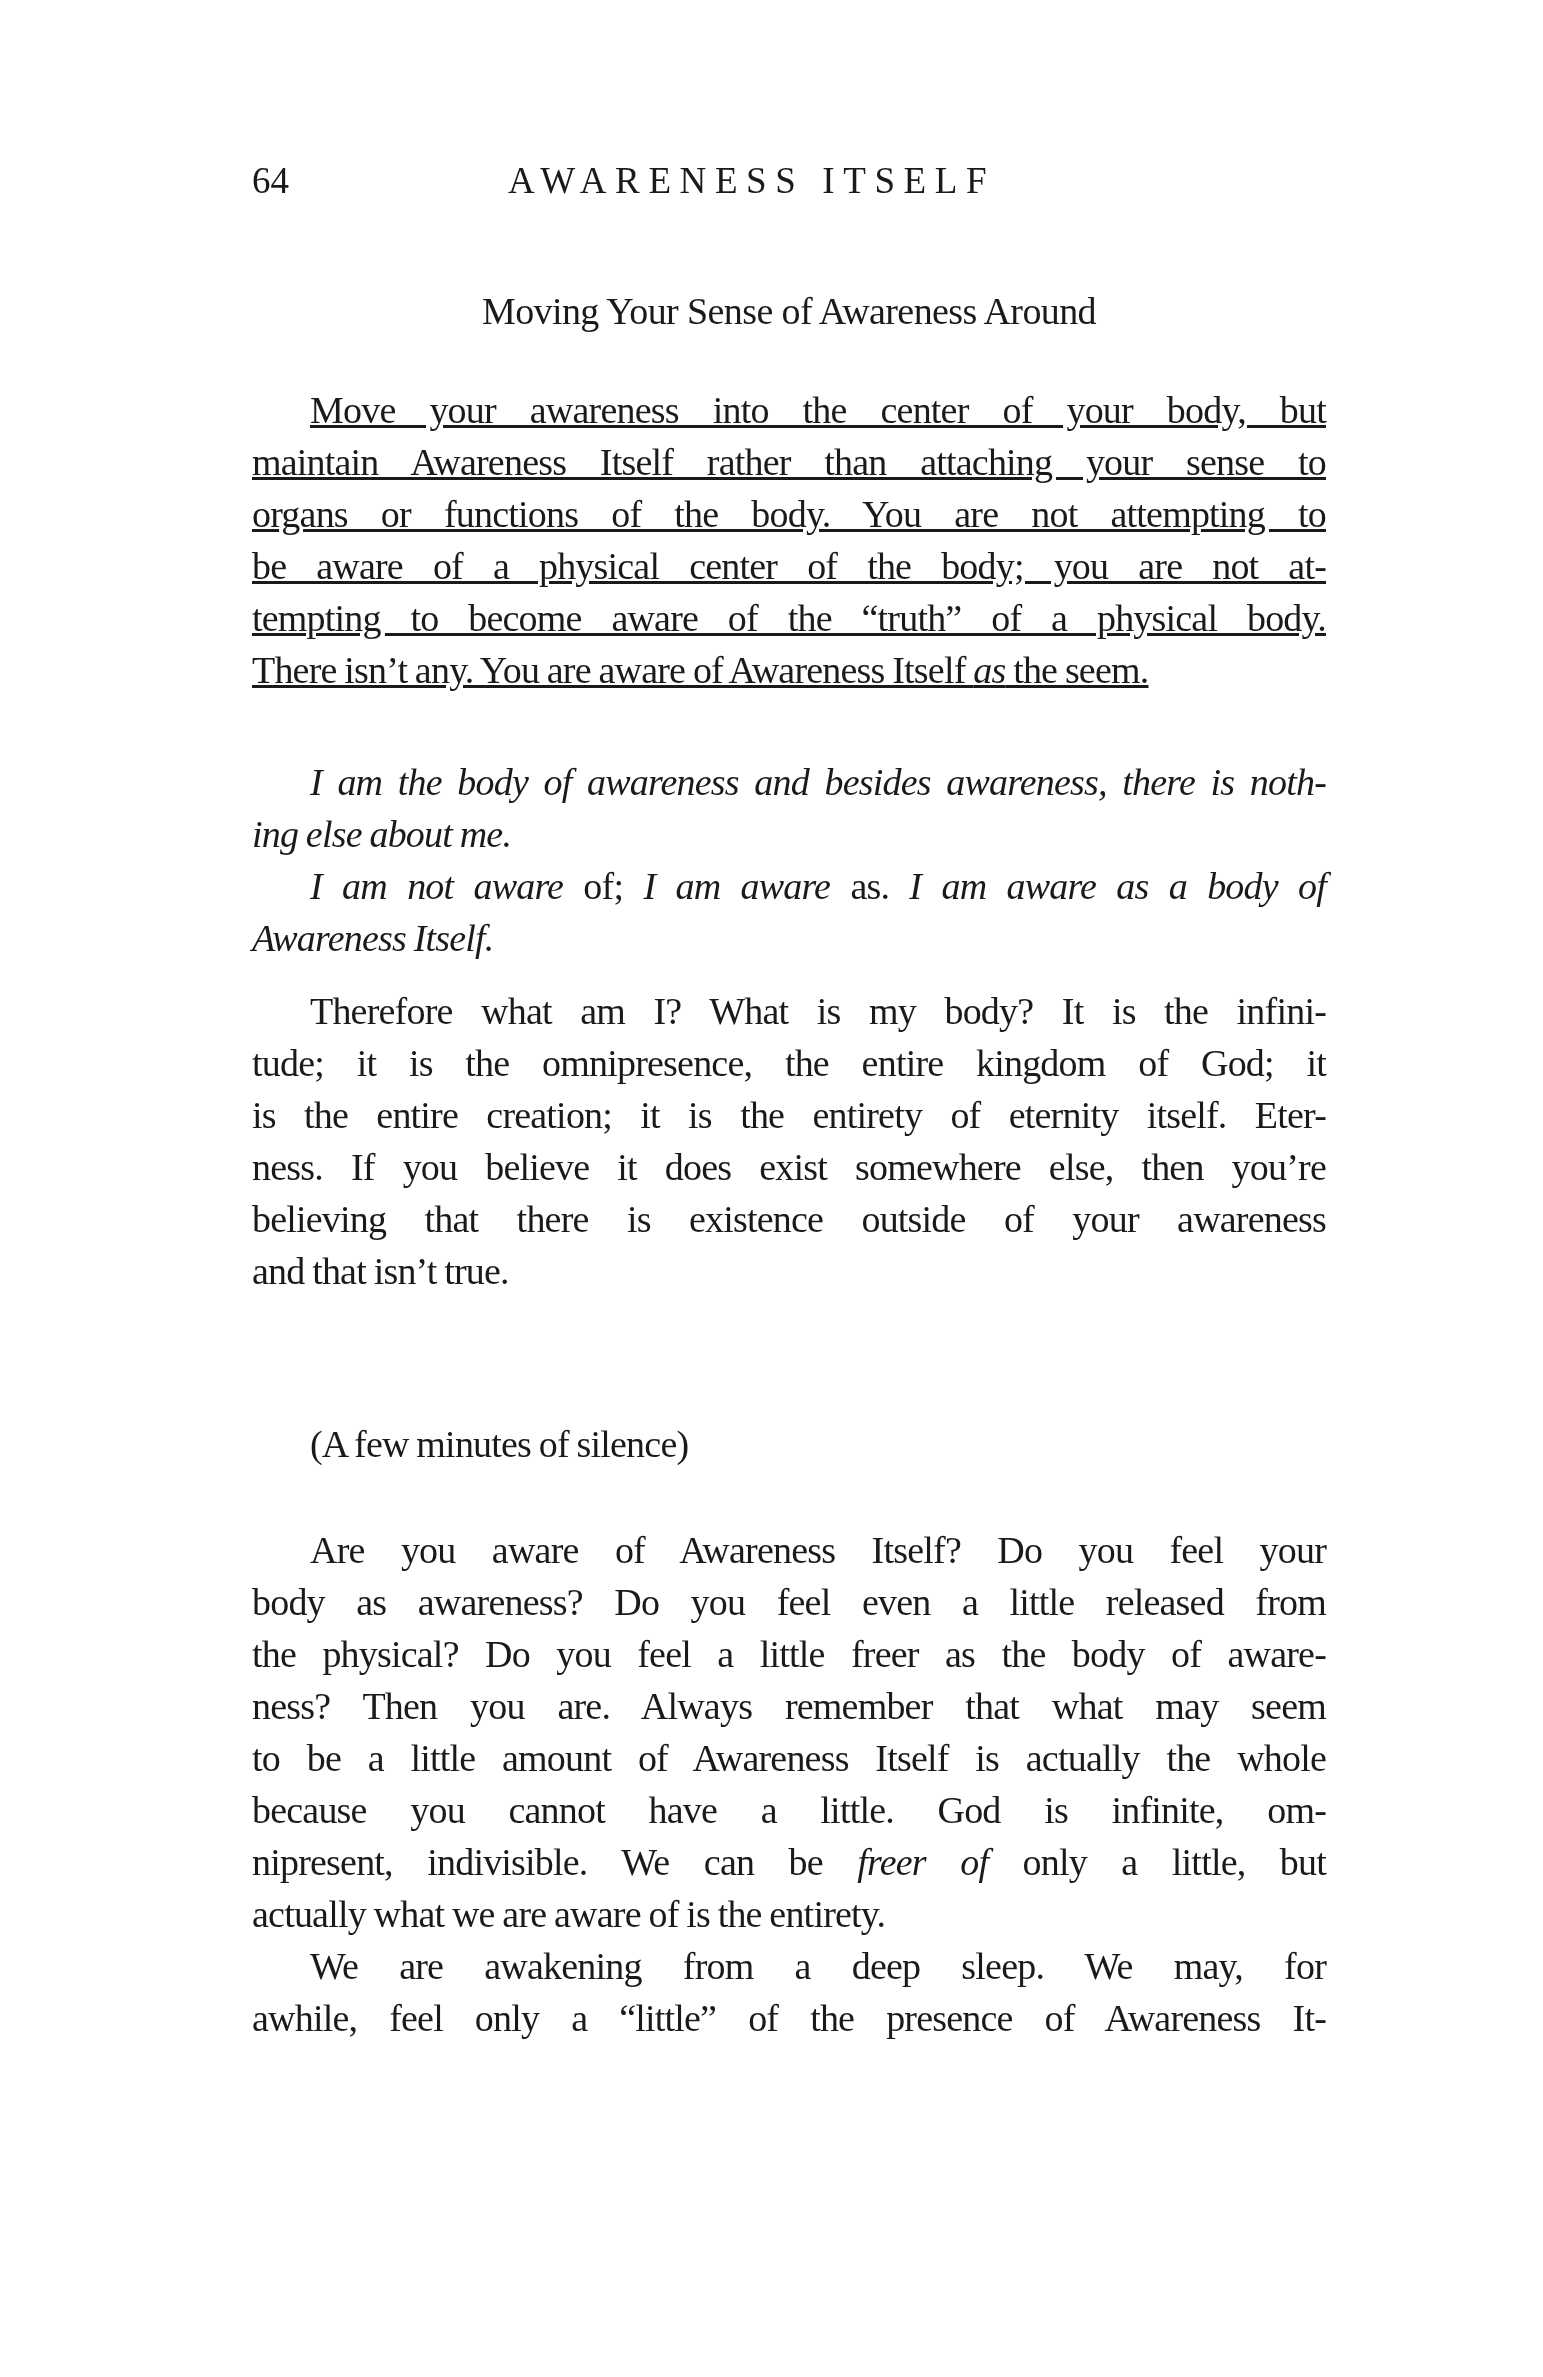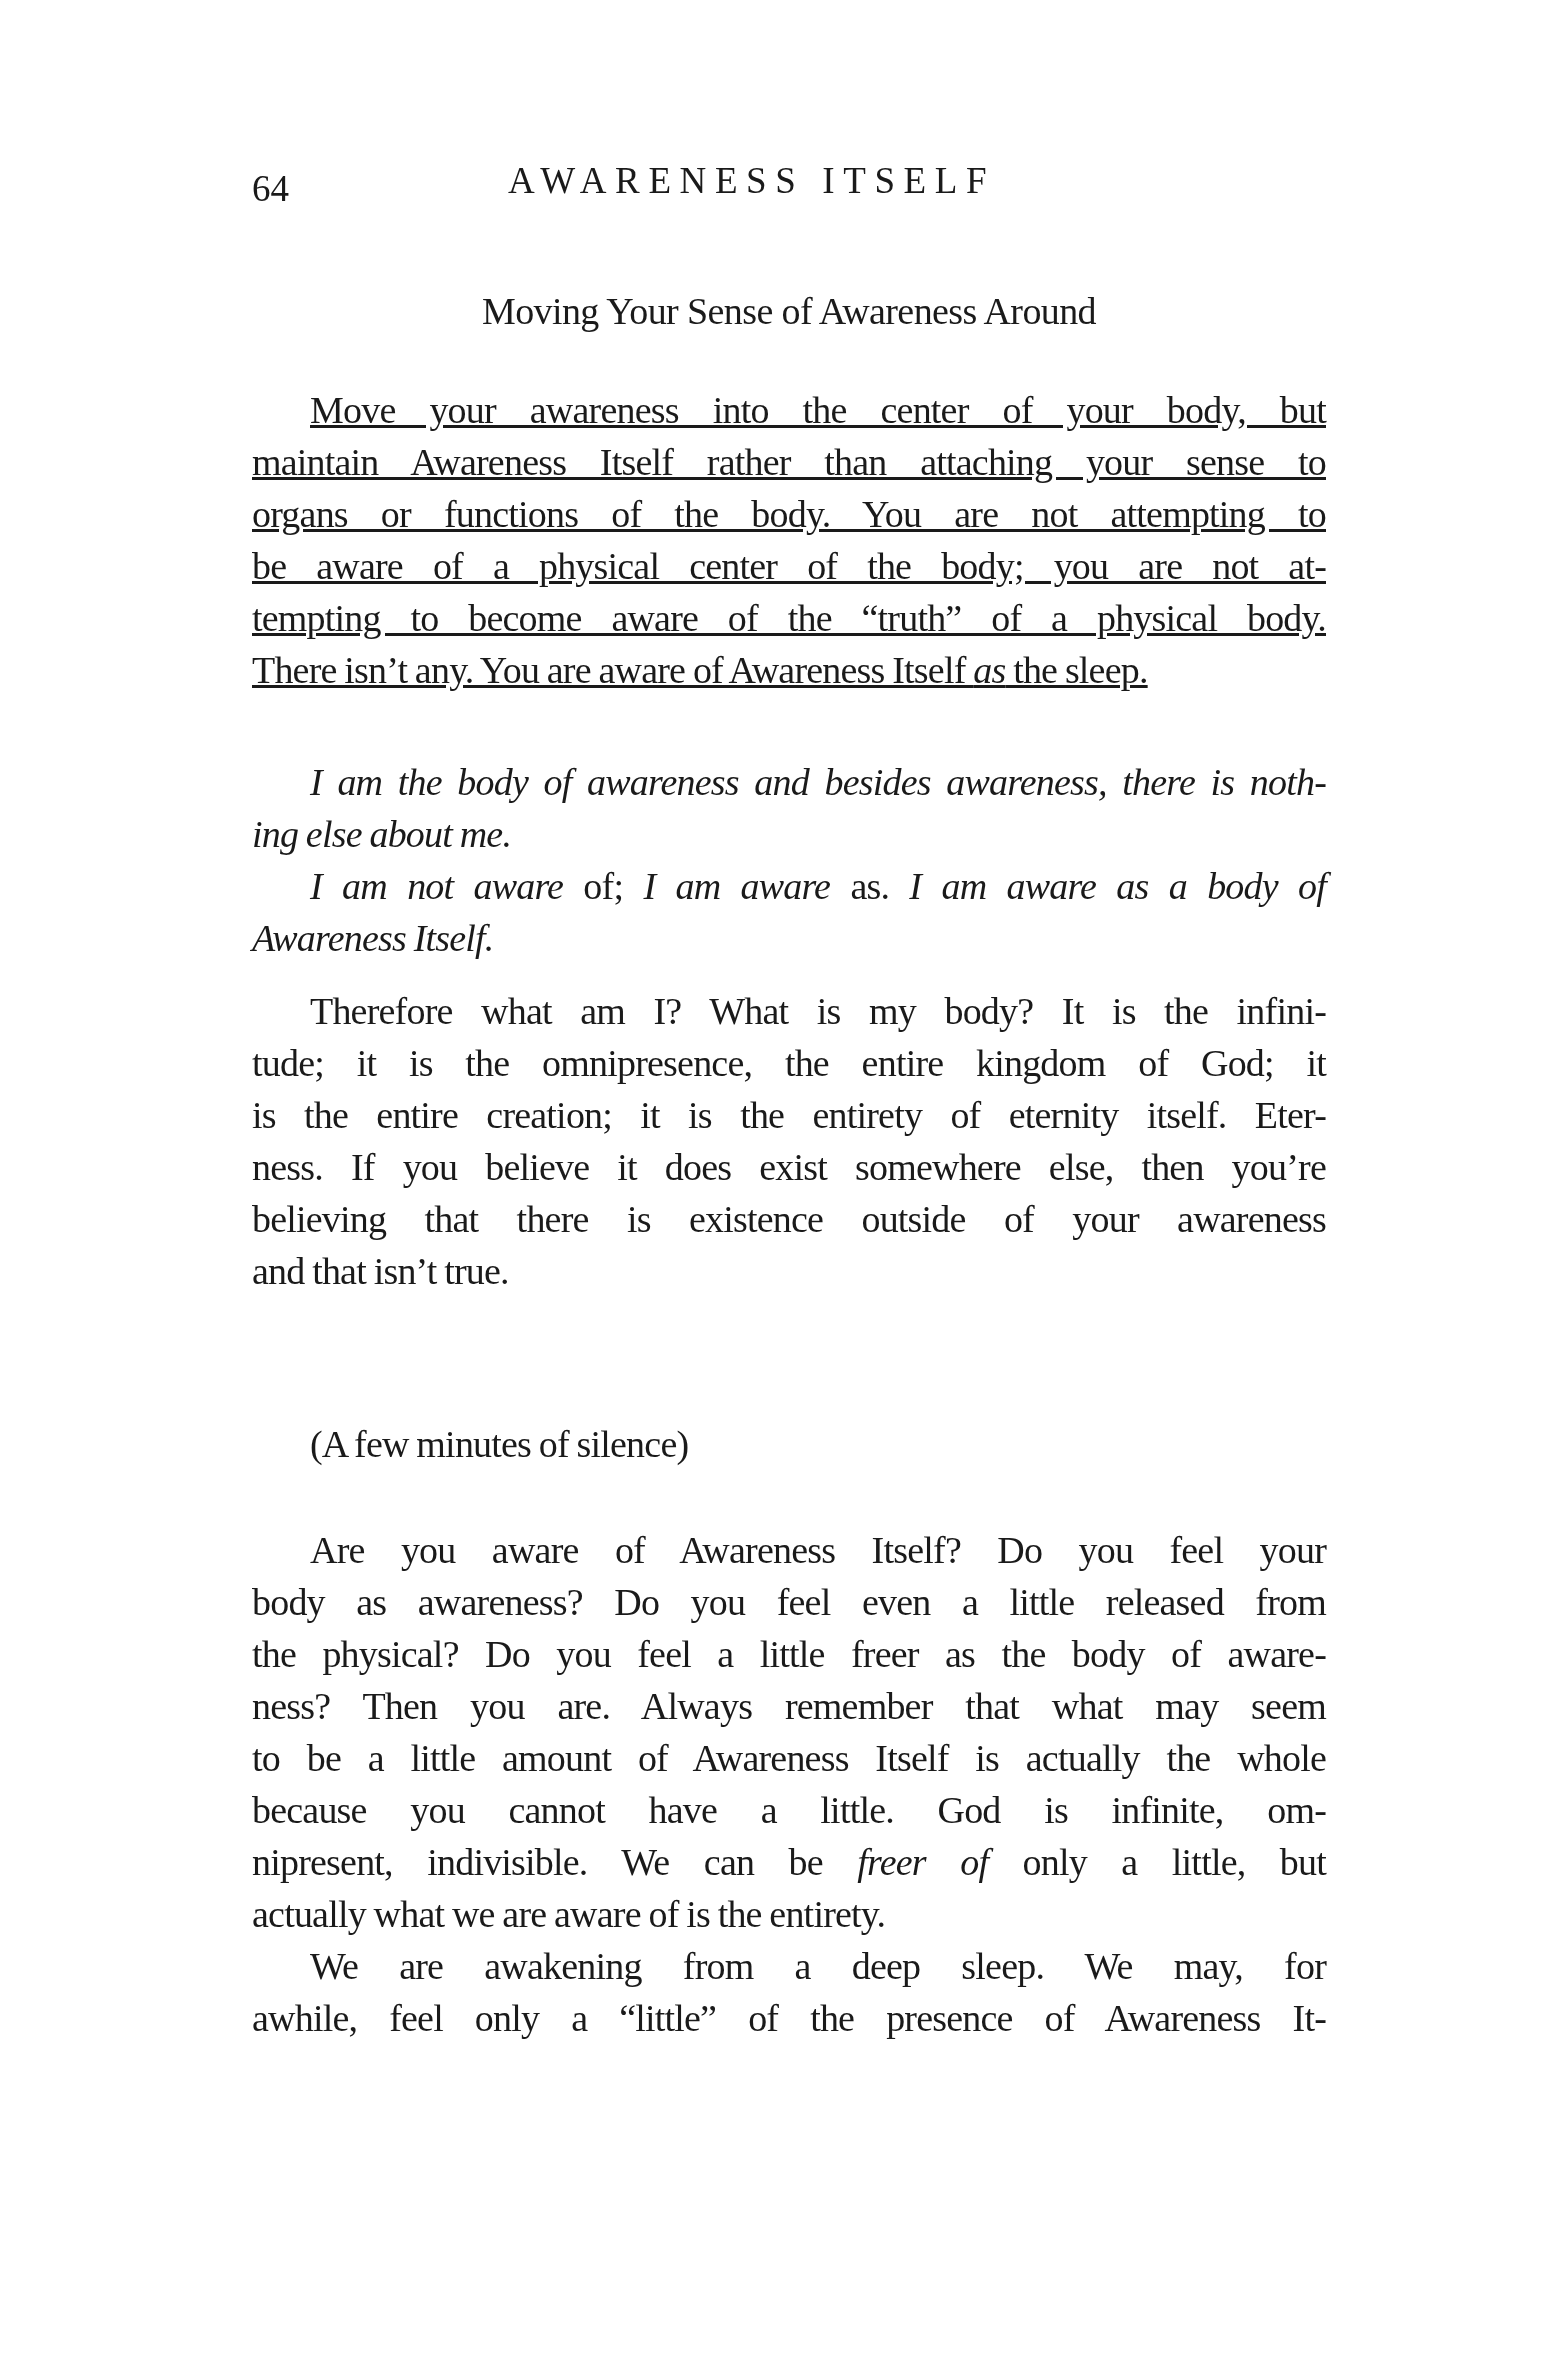--- a/index.html
+++ b/index.html
@@ -25,21 +25,21 @@
       position: absolute;
       top: 159px;
       left: 0;
       width: 1074px;
       height: 50px;
       font-size: 37px;
     }
     .page-number {
       position: absolute;
       left: 0;
-      top: 8px;
+      top: 0;
       letter-spacing: 0;
     }
     .book-title {
       position: absolute;
       left: 240px;
       top: 0;
       letter-spacing: 8.6px;
       text-transform: uppercase;
       margin-left: 16px;
     }
@@ -97,21 +97,21 @@
   </div>
 
   <div class="section-title">Moving Your Sense of Awareness Around</div>
 
   <div class="text p1">
     <span class="line indent">Move your awareness into the center of your body, but</span>
     <span class="line">maintain Awareness Itself rather than attaching your sense to</span>
     <span class="line">organs or functions of the body. You are not attempting to</span>
     <span class="line">be aware of a physical center of the body;  you are not at-</span>
     <span class="line">tempting to become aware of the “truth” of a physical body.</span>
-    <span class="line last"><span>There isn’t any. You are aware of Awareness Itself </span><span class="italic">as</span><span> the sleep.</span></span>
+    <span class="line last"><span>There isn’t any. You are aware of Awareness Itself </span><span class="italic">as</span><span> the seem.</span></span>
   </div>
 
   <div class="text p2 italic">
     <span class="line indent">I am the body of awareness and besides awareness, there is noth-</span>
     <span class="line last">ing else about me.</span>
     <span class="line indent"><span>I am not aware </span><span style="font-style:normal">of; </span><span>I am aware </span><span style="font-style:normal">as. </span><span>I am aware as a body of</span></span>
     <span class="line last">Awareness Itself.</span>
   </div>
 
   <div class="text p3">

